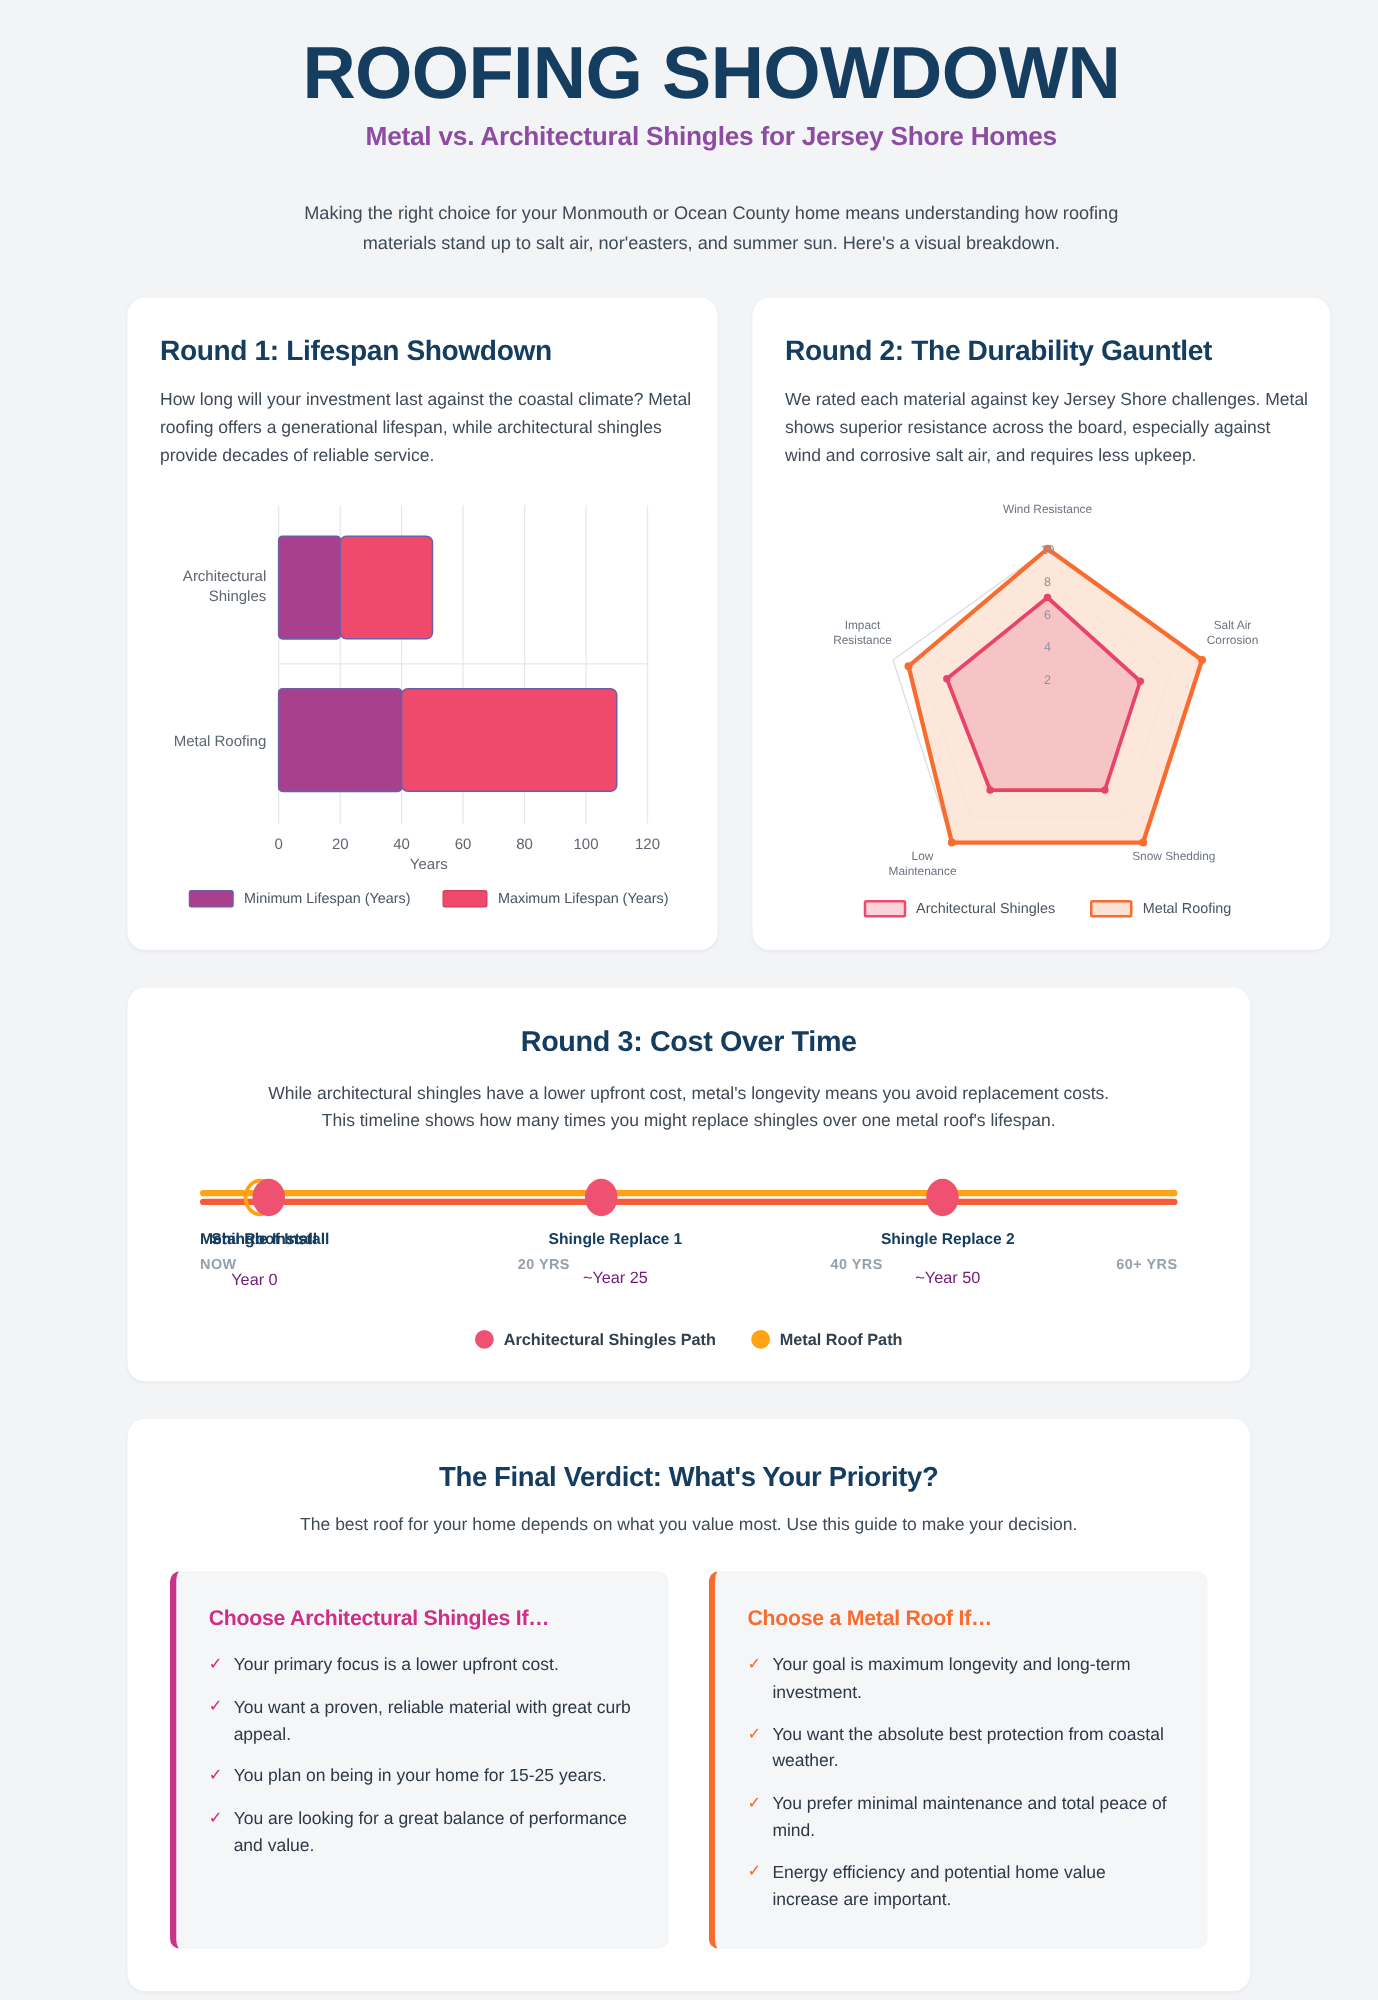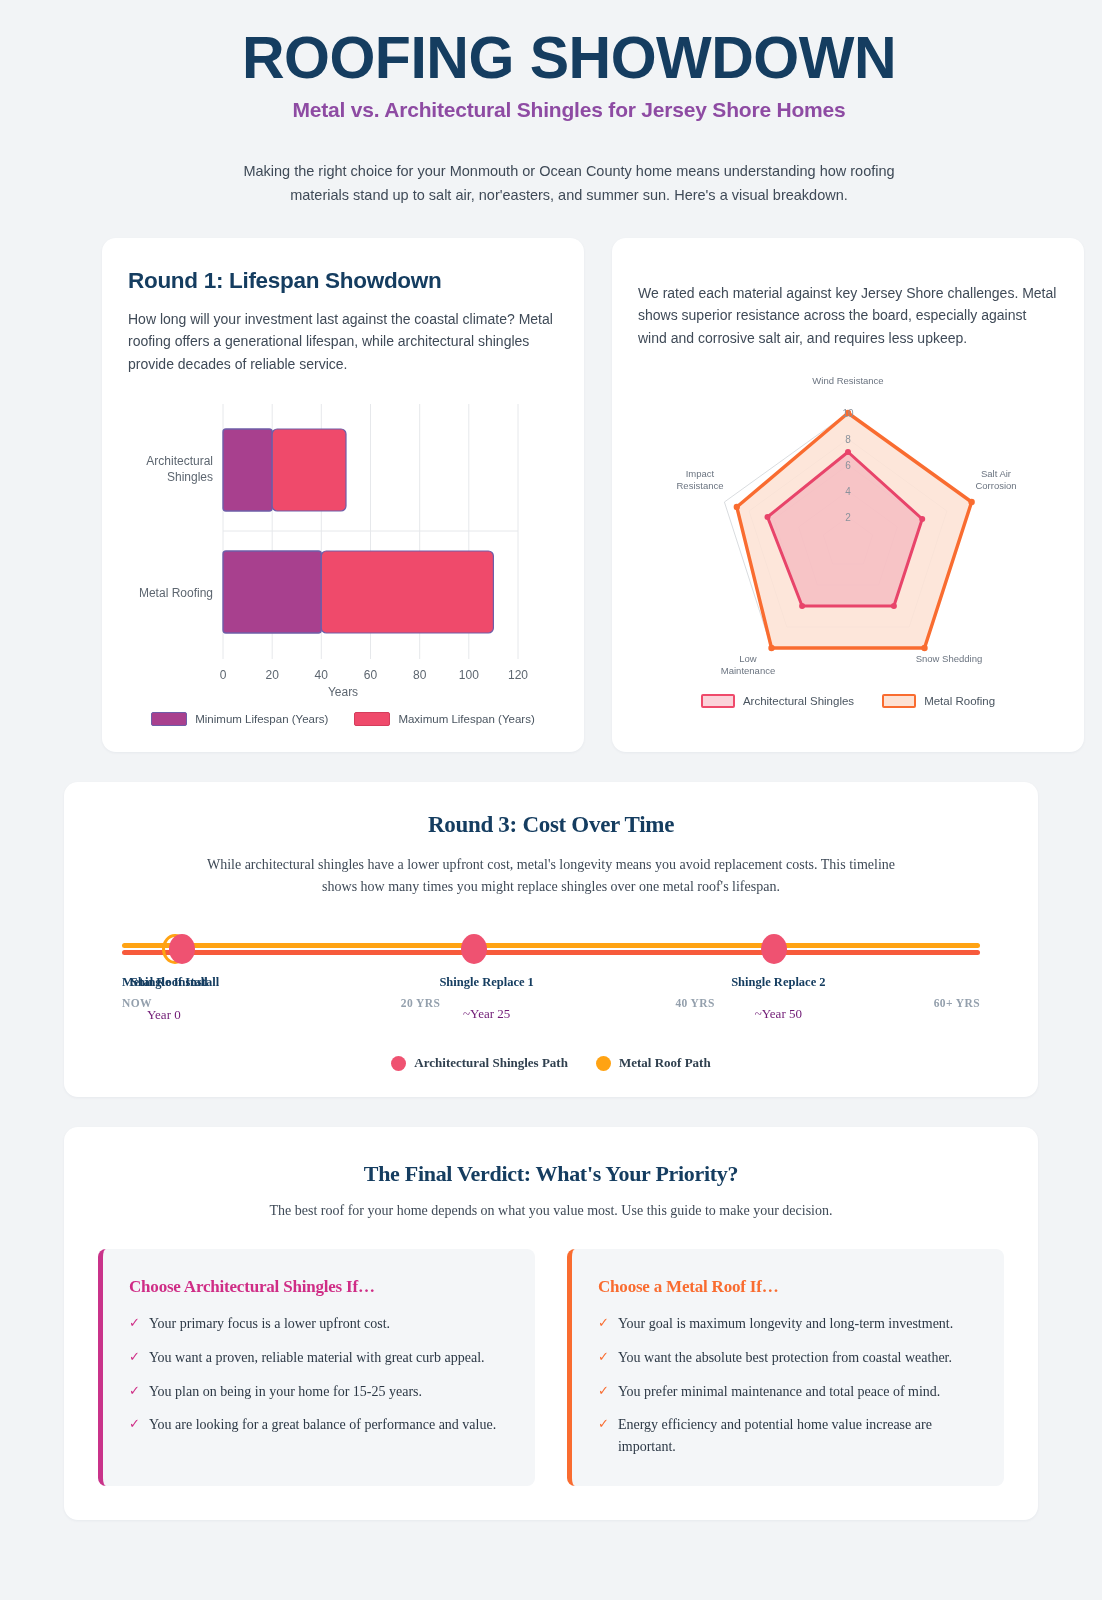--- a/index.html
+++ b/index.html
@@ -41,21 +41,21 @@
   .row {
     display: flex;
     gap: 28px;
     padding: 0 102px;
     margin-top: 30px;
     align-items: stretch;
   }
   .card {
     background: #ffffff;
     border-radius: 14px;
-    padding: 30px 26px 26px 26px;
+    padding: 30px 16px 26px 26px;
     box-shadow: 0 1px 3px rgba(20,40,70,0.05);
     flex: 1 1 0;
   }
   .card-title {
     font-size: 22.5px;
     font-weight: bold;
     color: #153d60;
     letter-spacing: -0.3px;
   }
   .card-desc {
@@ -87,21 +87,21 @@
   .radar-legend {
     display: flex; justify-content: center; align-items: center;
     gap: 28px; margin-top: 6px;
   }
   .radar-swatch {
     width: 34px; height: 14px; border-radius: 2px;
     border: 2px solid #000;
   }
 
   
-  .wide-row { padding: 0 64px; margin-top: 30px; font-family: Liberation Serif, serif; }
+  .wide-row { padding: 0 102px; margin-top: 30px; }
   .card-center { text-align: center; padding: 30px 40px 26px 40px; }
   .card-center .card-title { font-size: 23px; }
   .card-center .card-desc {
     max-width: 690px; margin: 16px auto 0 auto;
   }
   .timeline {
     position: relative;
     margin: 28px 18px 0 18px;
     height: 104px;
   }
@@ -263,20 +263,21 @@
           </div>
           <div class="legend-item">
             <span class="legend-swatch" style="background:#ef4a6b;border:1.5px solid #d43d5c;"></span>
             <span class="legend-label">Maximum Lifespan (Years)</span>
           </div>
         </div>
       </div>
     </div>
 
     <div class="card">
+      <div class="card-title">Round 2: The Durability Gauntlet</div>
       <div class="card-desc">We rated each material against key Jersey Shore challenges. Metal shows superior resistance across the board, especially against wind and corrosive salt air, and requires less upkeep.</div>
 
       <div class="radar-wrap">
         <svg width="420" height="330" viewBox="0 0 420 330">
 
           <g fill="none" stroke="#e3e5e8" stroke-width="1">
             <polygon points="210,159 234.7,177 225.3,206 194.7,206 185.3,177"></polygon>
             <polygon points="210,133 259.4,169 240.6,227 179.4,227 160.6,169"></polygon>
             <polygon points="210,107 284.2,161 255.9,248 164.1,248 135.8,161"></polygon>
             <polygon points="210,81 308.9,153 271.2,269 148.8,269 111.1,153"></polygon>

